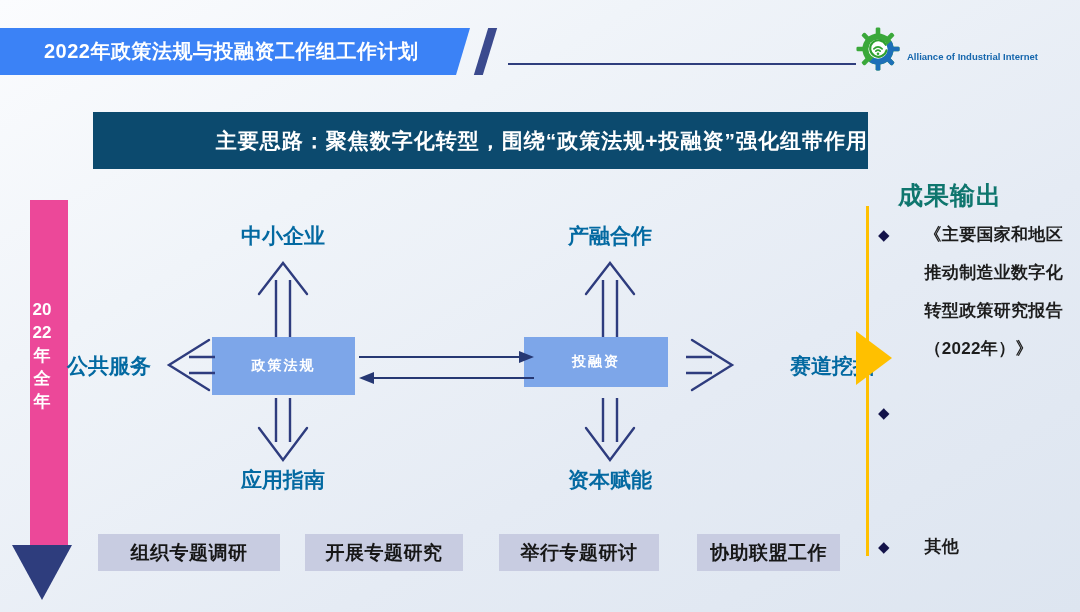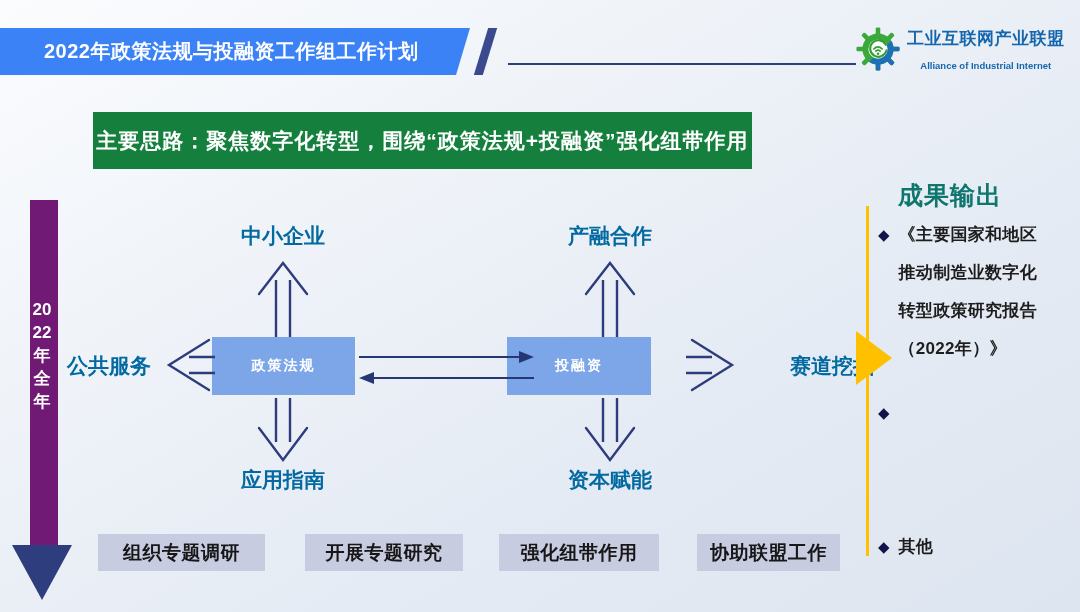--- a/index.html
+++ b/index.html
@@ -21,81 +21,81 @@
   .header-rule{left:508px;top:63px;width:348px;height:2px;background:#2f3e7d;}
 
   
   .logo{left:856px;top:27px;display:flex;align-items:center;gap:7px;}
   .logo-text{display:flex;flex-direction:column;line-height:1.1;}
   .logo-cn{color:#1566ad;font-weight:bold;font-size:17px;letter-spacing:.5px;white-space:nowrap;}
   .logo-en{color:#1566ad;font-weight:bold;font-size:9.5px;white-space:nowrap;margin-top:12px;text-align:center;}
 
   
   .banner{
-    left:93px;top:112px;width:659px;height:57px;background:#15803d;
-    display:flex;align-items:center;justify-content:center;
+    left:93px;top:112px;width:775px;height:57px;background:#0c4a6e;
+    display:flex;align-items:center;justify-content:flex-end;
   }
   .banner-text{color:#fff;font-weight:bold;font-size:21px;letter-spacing:1px;white-space:nowrap;}
 
   
-  .tl-shaft{left:30px;top:200px;width:28px;height:345px;background:#701a75;}
+  .tl-shaft{left:30px;top:200px;width:38px;height:345px;background:#ec4899;}
   .tl-text{
     position:absolute;left:2px;top:98px;width:20px;
     color:#fff;font-weight:bold;font-size:17px;line-height:23px;
     text-align:center;word-break:break-all;
   }
   .tl-head{
     left:12px;top:545px;width:0;height:0;
     border-left:30px solid transparent;border-right:30px solid transparent;
     border-top:55px solid #2e3d7d;
   }
 
   
   .node{
     background:#7da6e9;display:flex;align-items:center;justify-content:center;
     color:#fff;font-weight:bold;font-size:14px;letter-spacing:2px;
   }
   .node-left{left:212px;top:337px;width:143px;height:58px;}
-  .node-right{left:507px;top:337px;width:144px;height:58px;font-family:Liberation Mono, monospace;}
+  .node-right{left:524px;top:337px;width:144px;height:50px;font-family:Liberation Mono, monospace;}
 
   .dlabel{color:#0369a1;font-weight:bold;font-size:21px;text-align:center;white-space:nowrap;}
   .lbl-top-left{left:203px;top:222px;width:160px;}
   .lbl-top-right{left:530px;top:222px;width:160px;}
   .lbl-bottom-left{left:203px;top:466px;width:160px;}
   .lbl-bottom-right{left:530px;top:466px;width:160px;}
   .lbl-far-left{left:58px;top:352px;width:102px;text-align:center;}
   .lbl-far-right{left:790px;top:352px;width:110px;text-align:left;}
 
   .arrow-svg{position:absolute;overflow:visible;}
 
   
   .gray-box{
     top:534px;height:37px;background:#c8cce1;
     display:flex;align-items:center;justify-content:center;
     color:#171717;font-weight:bold;font-size:19px;letter-spacing:.5px;white-space:nowrap;
   }
-  .gb-0{left:98px;width:167px;}
+  .gb-0{left:98px;width:182px;}
   .gb-1{left:305px;width:158px;}
   .gb-2{left:499px;width:160px;}
   .gb-3{left:697px;width:143px;}
 
   
   .outputs-title{left:898px;top:179px;width:132px;text-align:left;color:#0f766e;font-weight:bold;font-size:25px;letter-spacing:1px;}
   .outputs-line{left:866px;top:206px;width:3px;height:350px;background:#ffc000;}
   .outputs-arrow{
     left:856px;top:331px;width:0;height:0;
     border-top:27px solid transparent;border-bottom:27px solid transparent;
     border-left:36px solid #ffc000;
   }
   .output-item{left:878px;width:188px;display:flex;gap:9px;align-items:flex-start;}
   .oi-0{top:216px;} .oi-1{top:394px;} .oi-2{top:528px;}
   .diamond{color:#13134a;font-size:15px;line-height:38px;flex:0 0 auto;}
   .output-text{
     color:#1d1d1d;font-weight:bold;font-size:17px;line-height:38px;
-    white-space:pre-line;letter-spacing:.3px;
+    white-space:pre-line;letter-spacing:.3px;margin-left:26px;
   }
 </style>
 </head>
 <body>
 
 <div class="abs header-bar">
   <span class="header-title">2022年政策法规与投融资工作组工作计划</span>
 </div>
 <div class="abs header-slash"></div>
 <div class="abs header-rule"></div>
@@ -124,21 +124,20 @@
       <use href="#gear" fill="#3aa83a"></use>
       <use href="#gear" fill="#1d6fb8" clip-path="url(#bluecut)"></use>
       <circle cx="24" cy="24" r="10.5" fill="#ffffff"></circle>
       <path d="M 32.5,19.5 A 9,9 0 1 0 33.2,25.5" stroke="#2fa12f" stroke-width="2.3" fill="none" stroke-linecap="round"></path>
       <path d="M19.5,23.8 Q24,19.6 28.5,23.8" stroke="#2fa12f" stroke-width="1.8" fill="none" stroke-linecap="round"></path>
       <path d="M21.6,26.4 Q24,24.2 26.4,26.4" stroke="#2fa12f" stroke-width="1.8" fill="none" stroke-linecap="round"></path>
       <circle cx="24" cy="29.2" r="1.4" fill="#2fa12f"></circle>
     </svg>
   </span>
   <span class="logo-text">
-    <span class="logo-cn">工业互联网产业联盟</span>
     <span class="logo-en">Alliance of Industrial Internet</span>
   </span>
 </div>
 
 <div class="abs banner">
   <span class="banner-text">主要思路：聚焦数字化转型，围绕“政策法规+投融资”强化纽带作用</span>
 </div>
 
 <div class="abs tl-shaft">
   <div class="tl-text">2022年全年</div>
@@ -184,21 +183,21 @@
 
 <svg class="arrow-svg" style="left:357px;top:346px;" width="179" height="42">
   <path d="M2,11 H162" stroke="#263873" stroke-width="2.2" fill="none"></path>
   <polygon points="162,5 177,11 162,17" fill="#263873"></polygon>
   <path d="M177,32 H17" stroke="#263873" stroke-width="2.2" fill="none"></path>
   <polygon points="17,26 2,32 17,38" fill="#263873"></polygon>
 </svg>
 
 <div class="abs gray-box gb-0">组织专题调研</div>
 <div class="abs gray-box gb-1">开展专题研究</div>
-<div class="abs gray-box gb-2">强化纽带作用</div>
+<div class="abs gray-box gb-2">举行专题研讨</div>
 <div class="abs gray-box gb-3">协助联盟工作</div>
 
 <div class="abs outputs-title">成果输出</div>
 <div class="abs outputs-line"></div>
 <div class="abs outputs-arrow"></div>
 
 <div class="abs output-item oi-0">
   <span class="diamond">◆</span>
   <span class="output-text">《主要国家和地区
 推动制造业数字化

